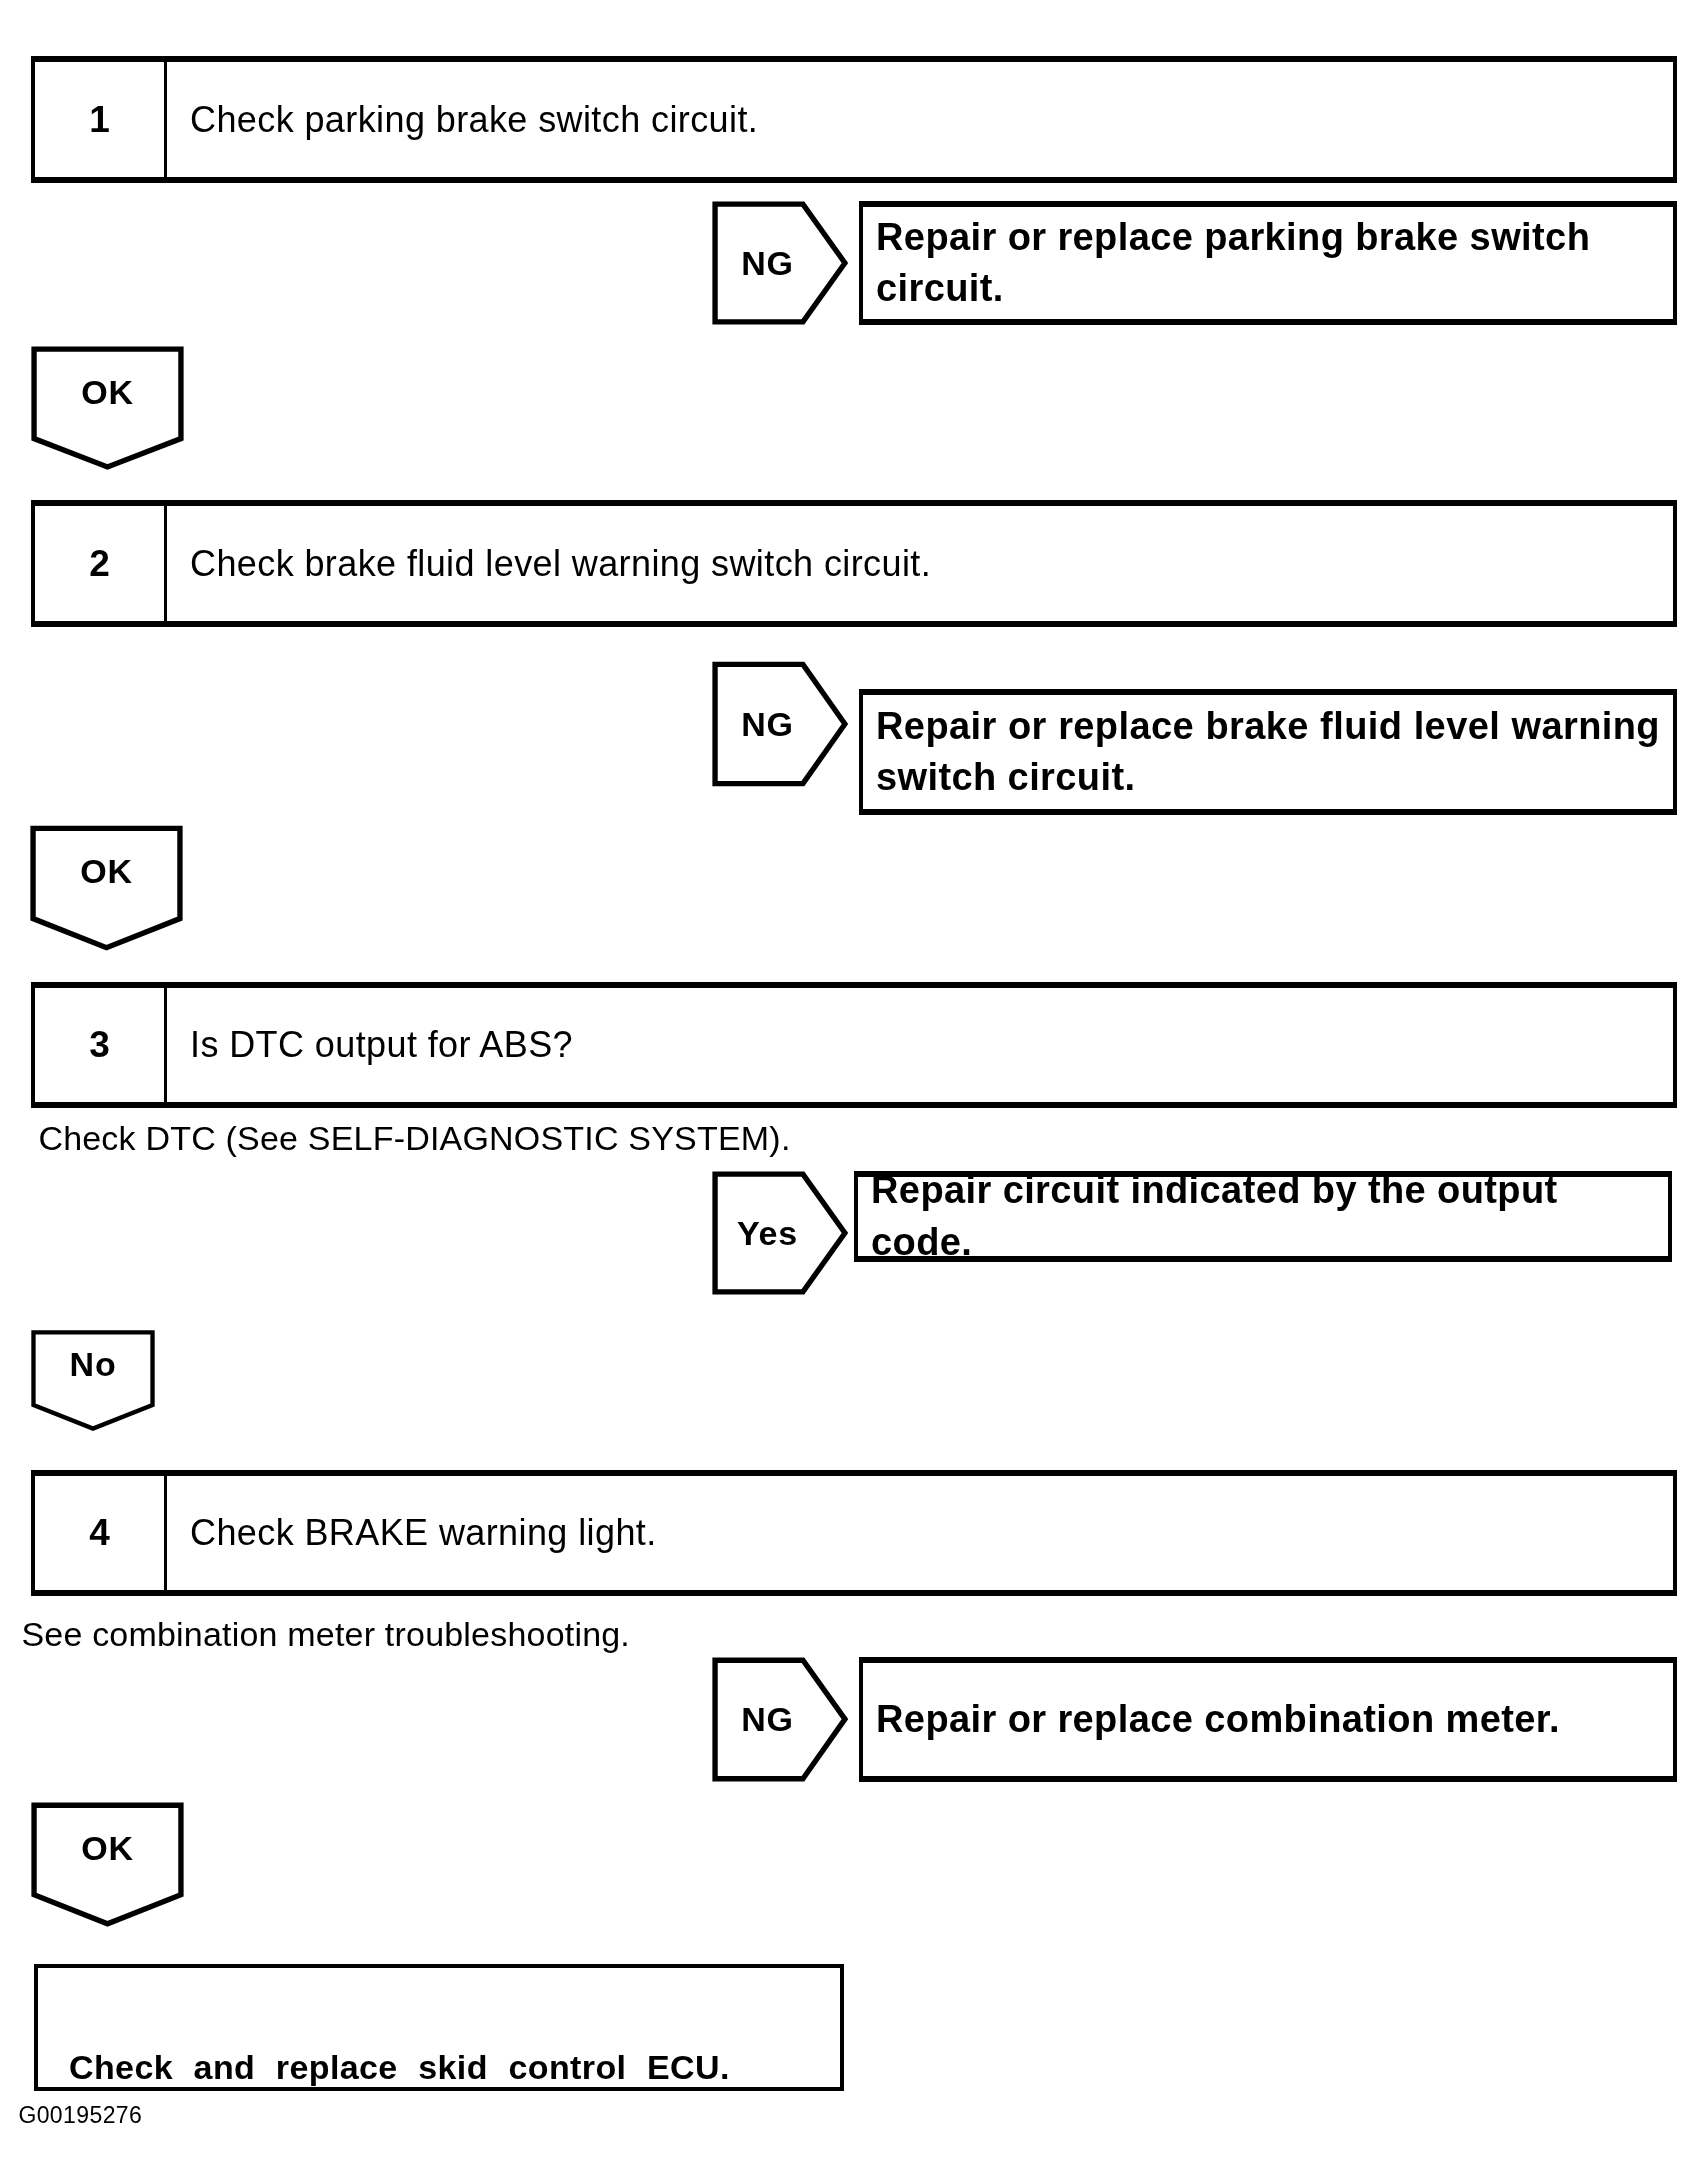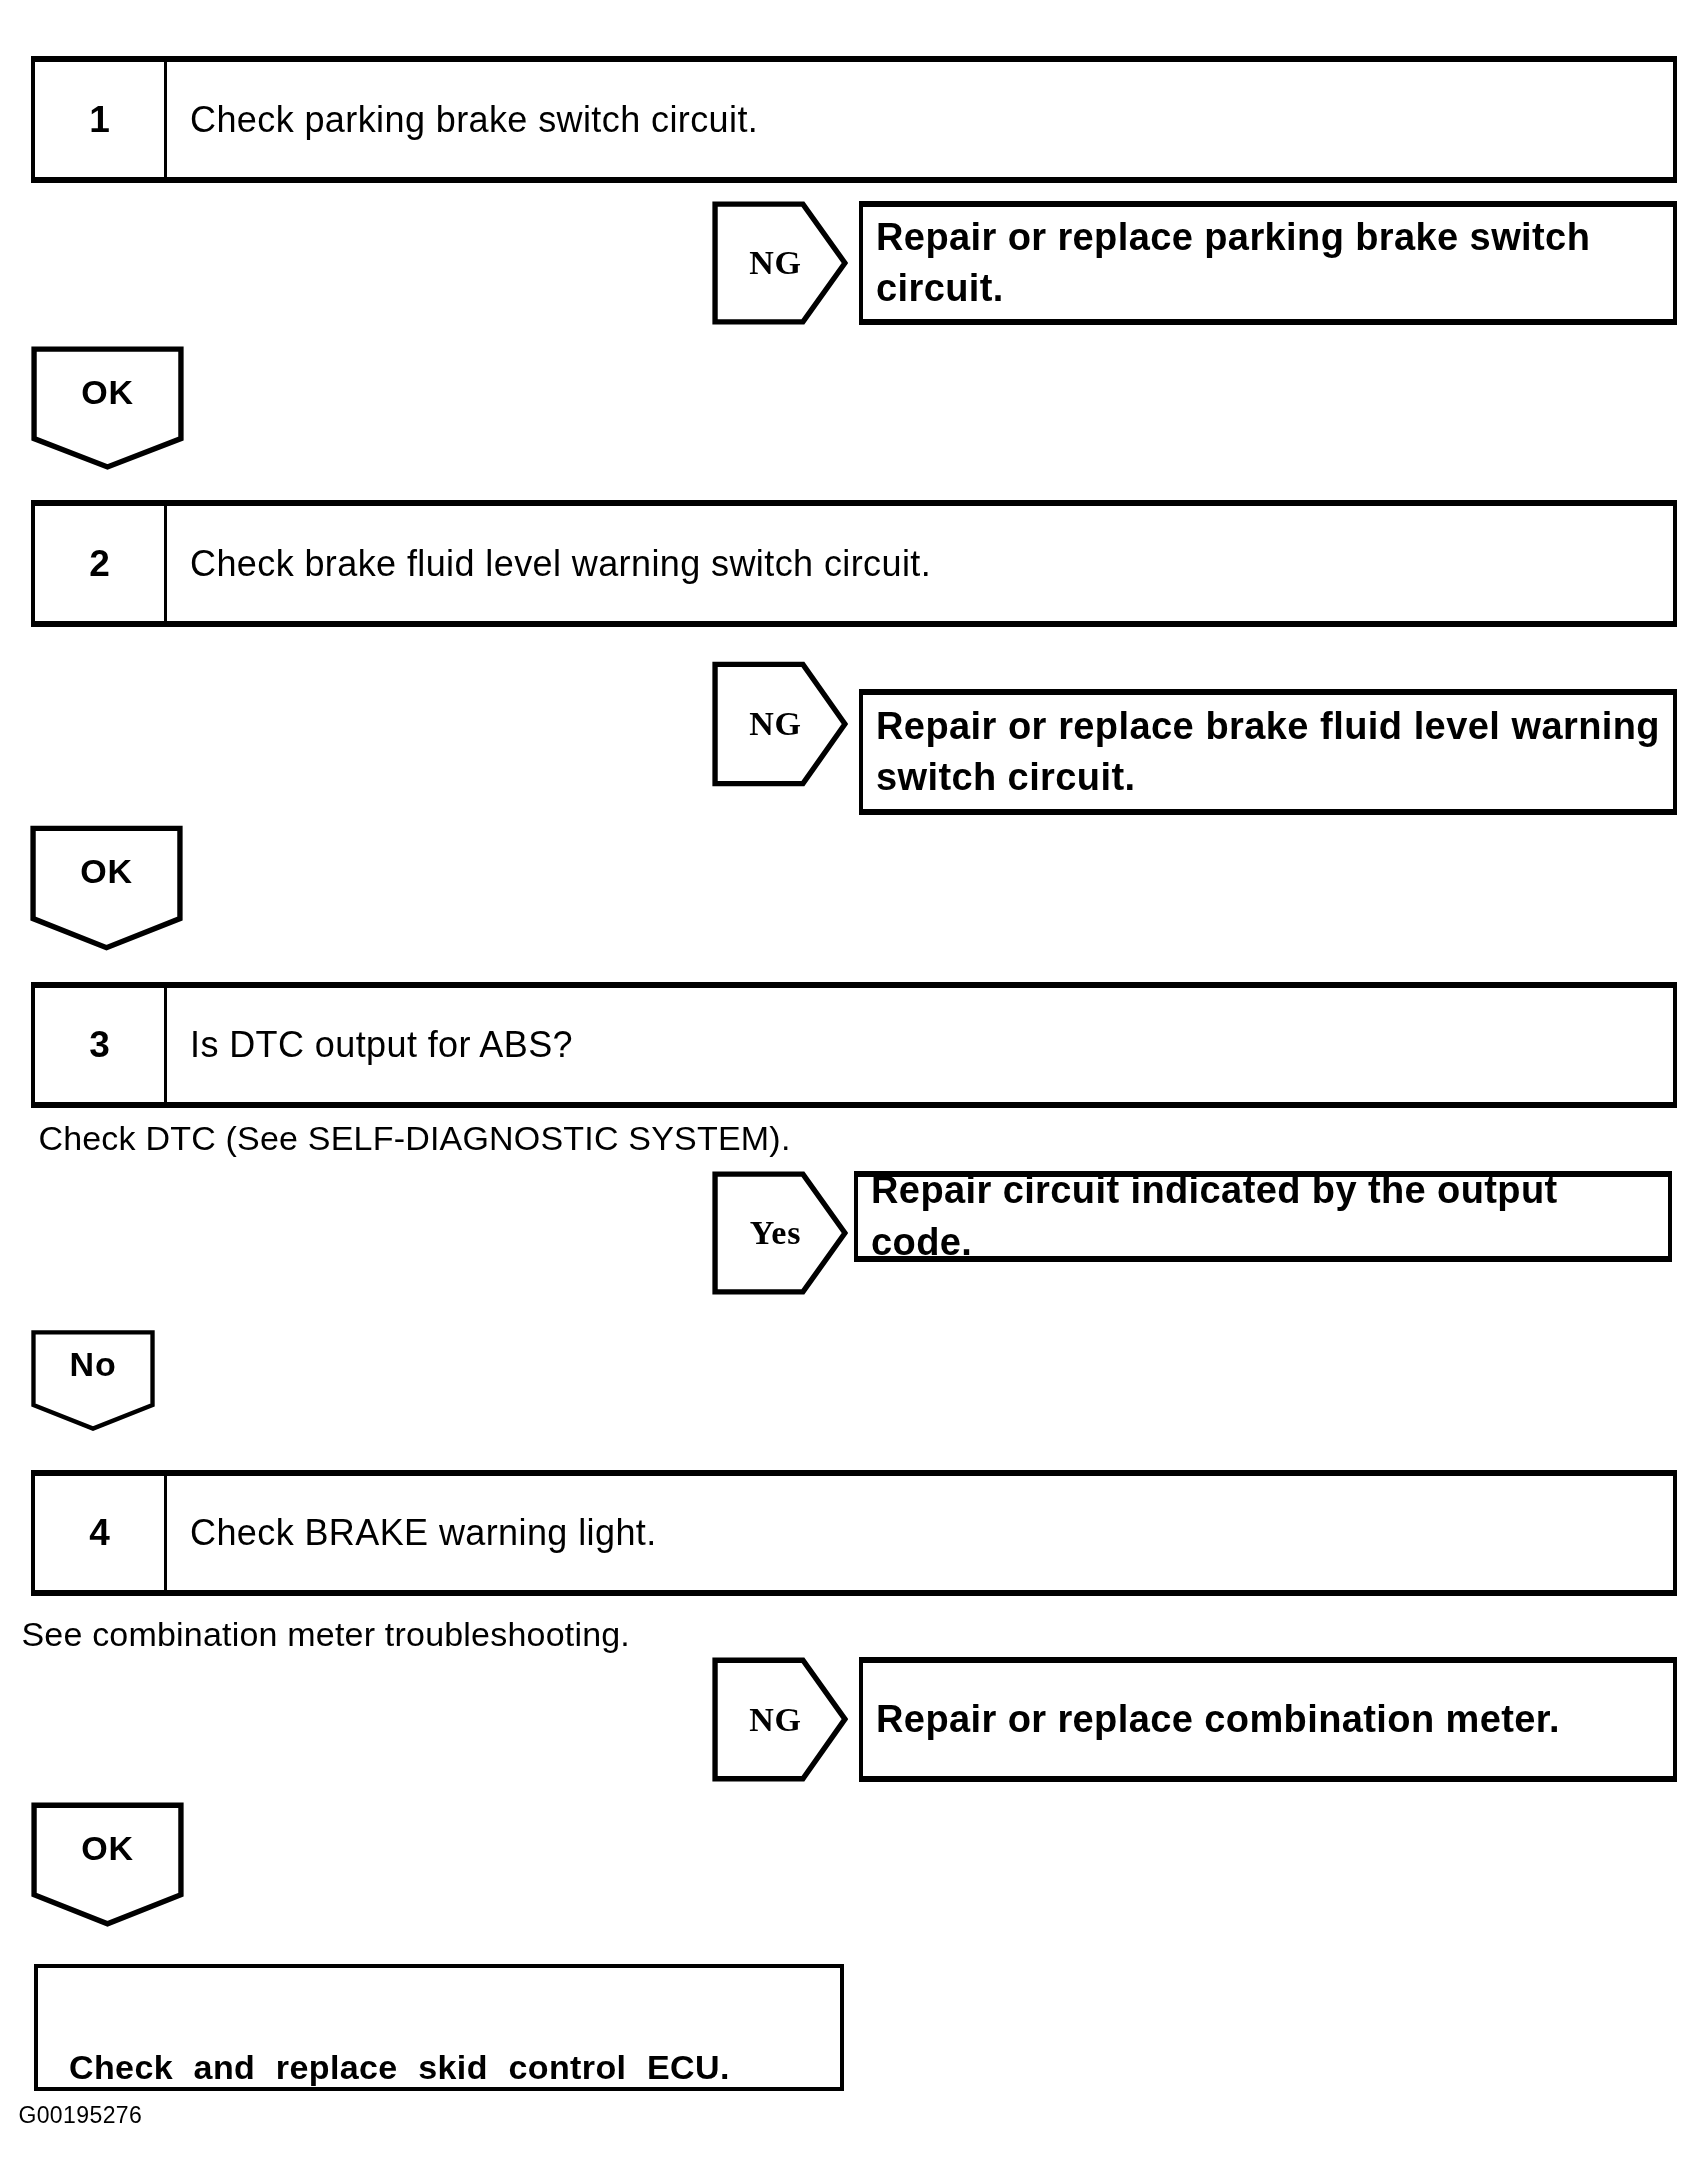--- a/index.html
+++ b/index.html
@@ -71,21 +71,21 @@
   .shape svg { position: absolute; left: 0; top: 0; width: 100%; height: 100%; display: block; }
   .shape .lbl {
     position: absolute;
     font-weight: bold;
     font-size: 34px;
     letter-spacing: 0.8px;
     display: flex;
     align-items: center;
     justify-content: center;
   }
-  .arrow-shape .lbl { left: 16px; top: 0; width: 95px; height: 100%; font-family: Liberation Serif, serif; }
+  .arrow-shape .lbl { left: 8px; top: 0; width: 95px; height: 100%; }
   .flag-shape .lbl { left: 0; top: 0; width: 100%; height: 92px; }
 
   
   .note {
     position: absolute;
     font-size: 34px;
     letter-spacing: 0.2px;
     white-space: nowrap;
   }
 

